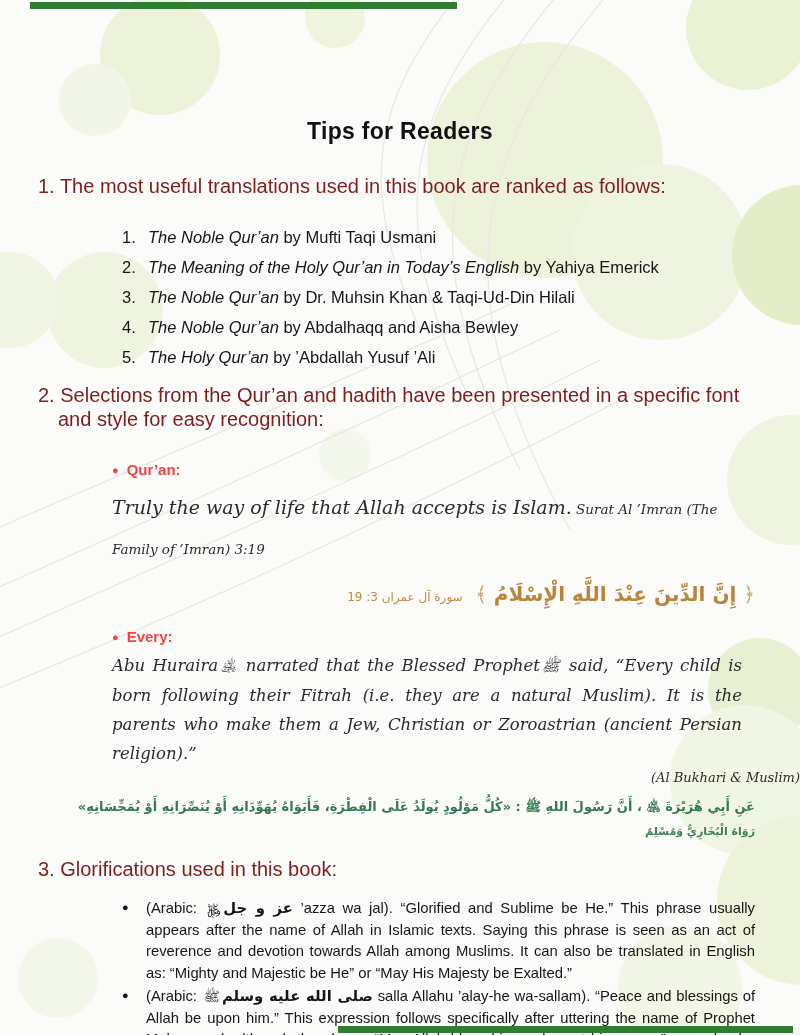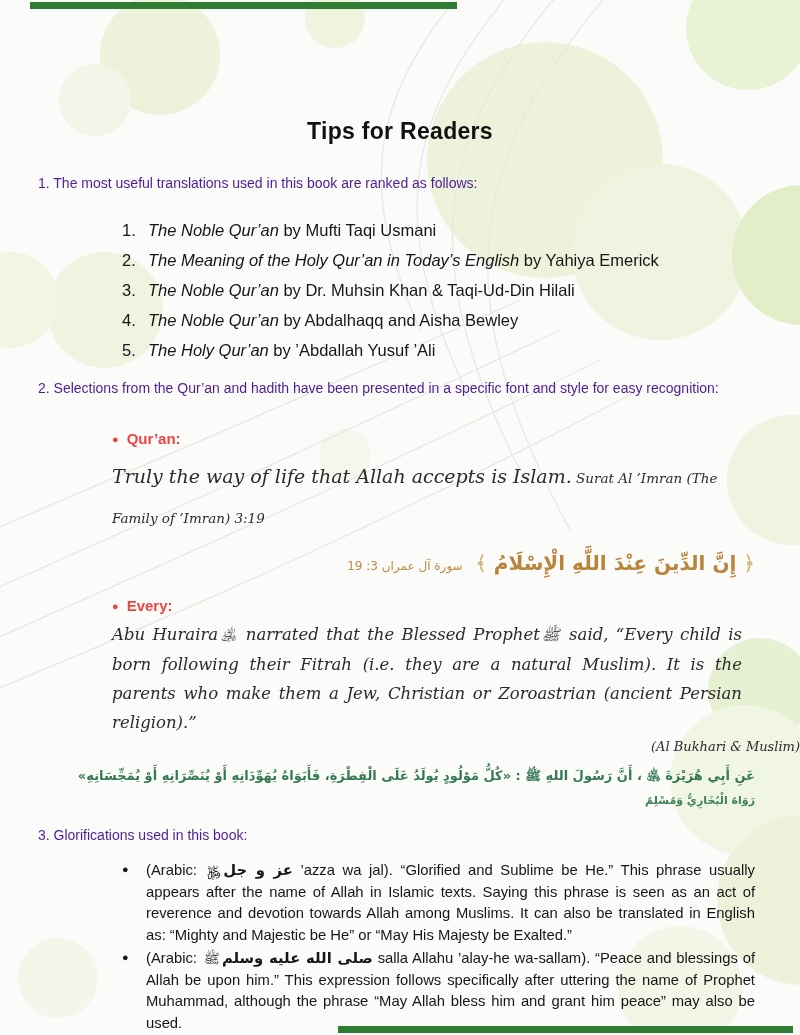--- a/index.html
+++ b/index.html
@@ -19,22 +19,22 @@
   .bar-bottom{left:338px;top:1026px;width:455px;}
 
   h1.title{
     margin:0;padding-top:118px;
     text-align:center;
     font-size:23px;font-weight:bold;letter-spacing:.3px;
     color:#111;
   }
   .sec-heading{
     margin:0;
-    font-size:14px;
-    color:#4c1d95;
+    font-size:20px;
+    color:#7f1d1d;
   }
   .sec1-heading{margin:30px 40px 0 38px;}
   .sec2-heading{
     margin:16px 60px 0 38px;
     padding-left:20px;text-indent:-20px;
     line-height:24px;
   }
   .sec3-heading{margin:20px 40px 0 38px;}
 
   ol.books{

